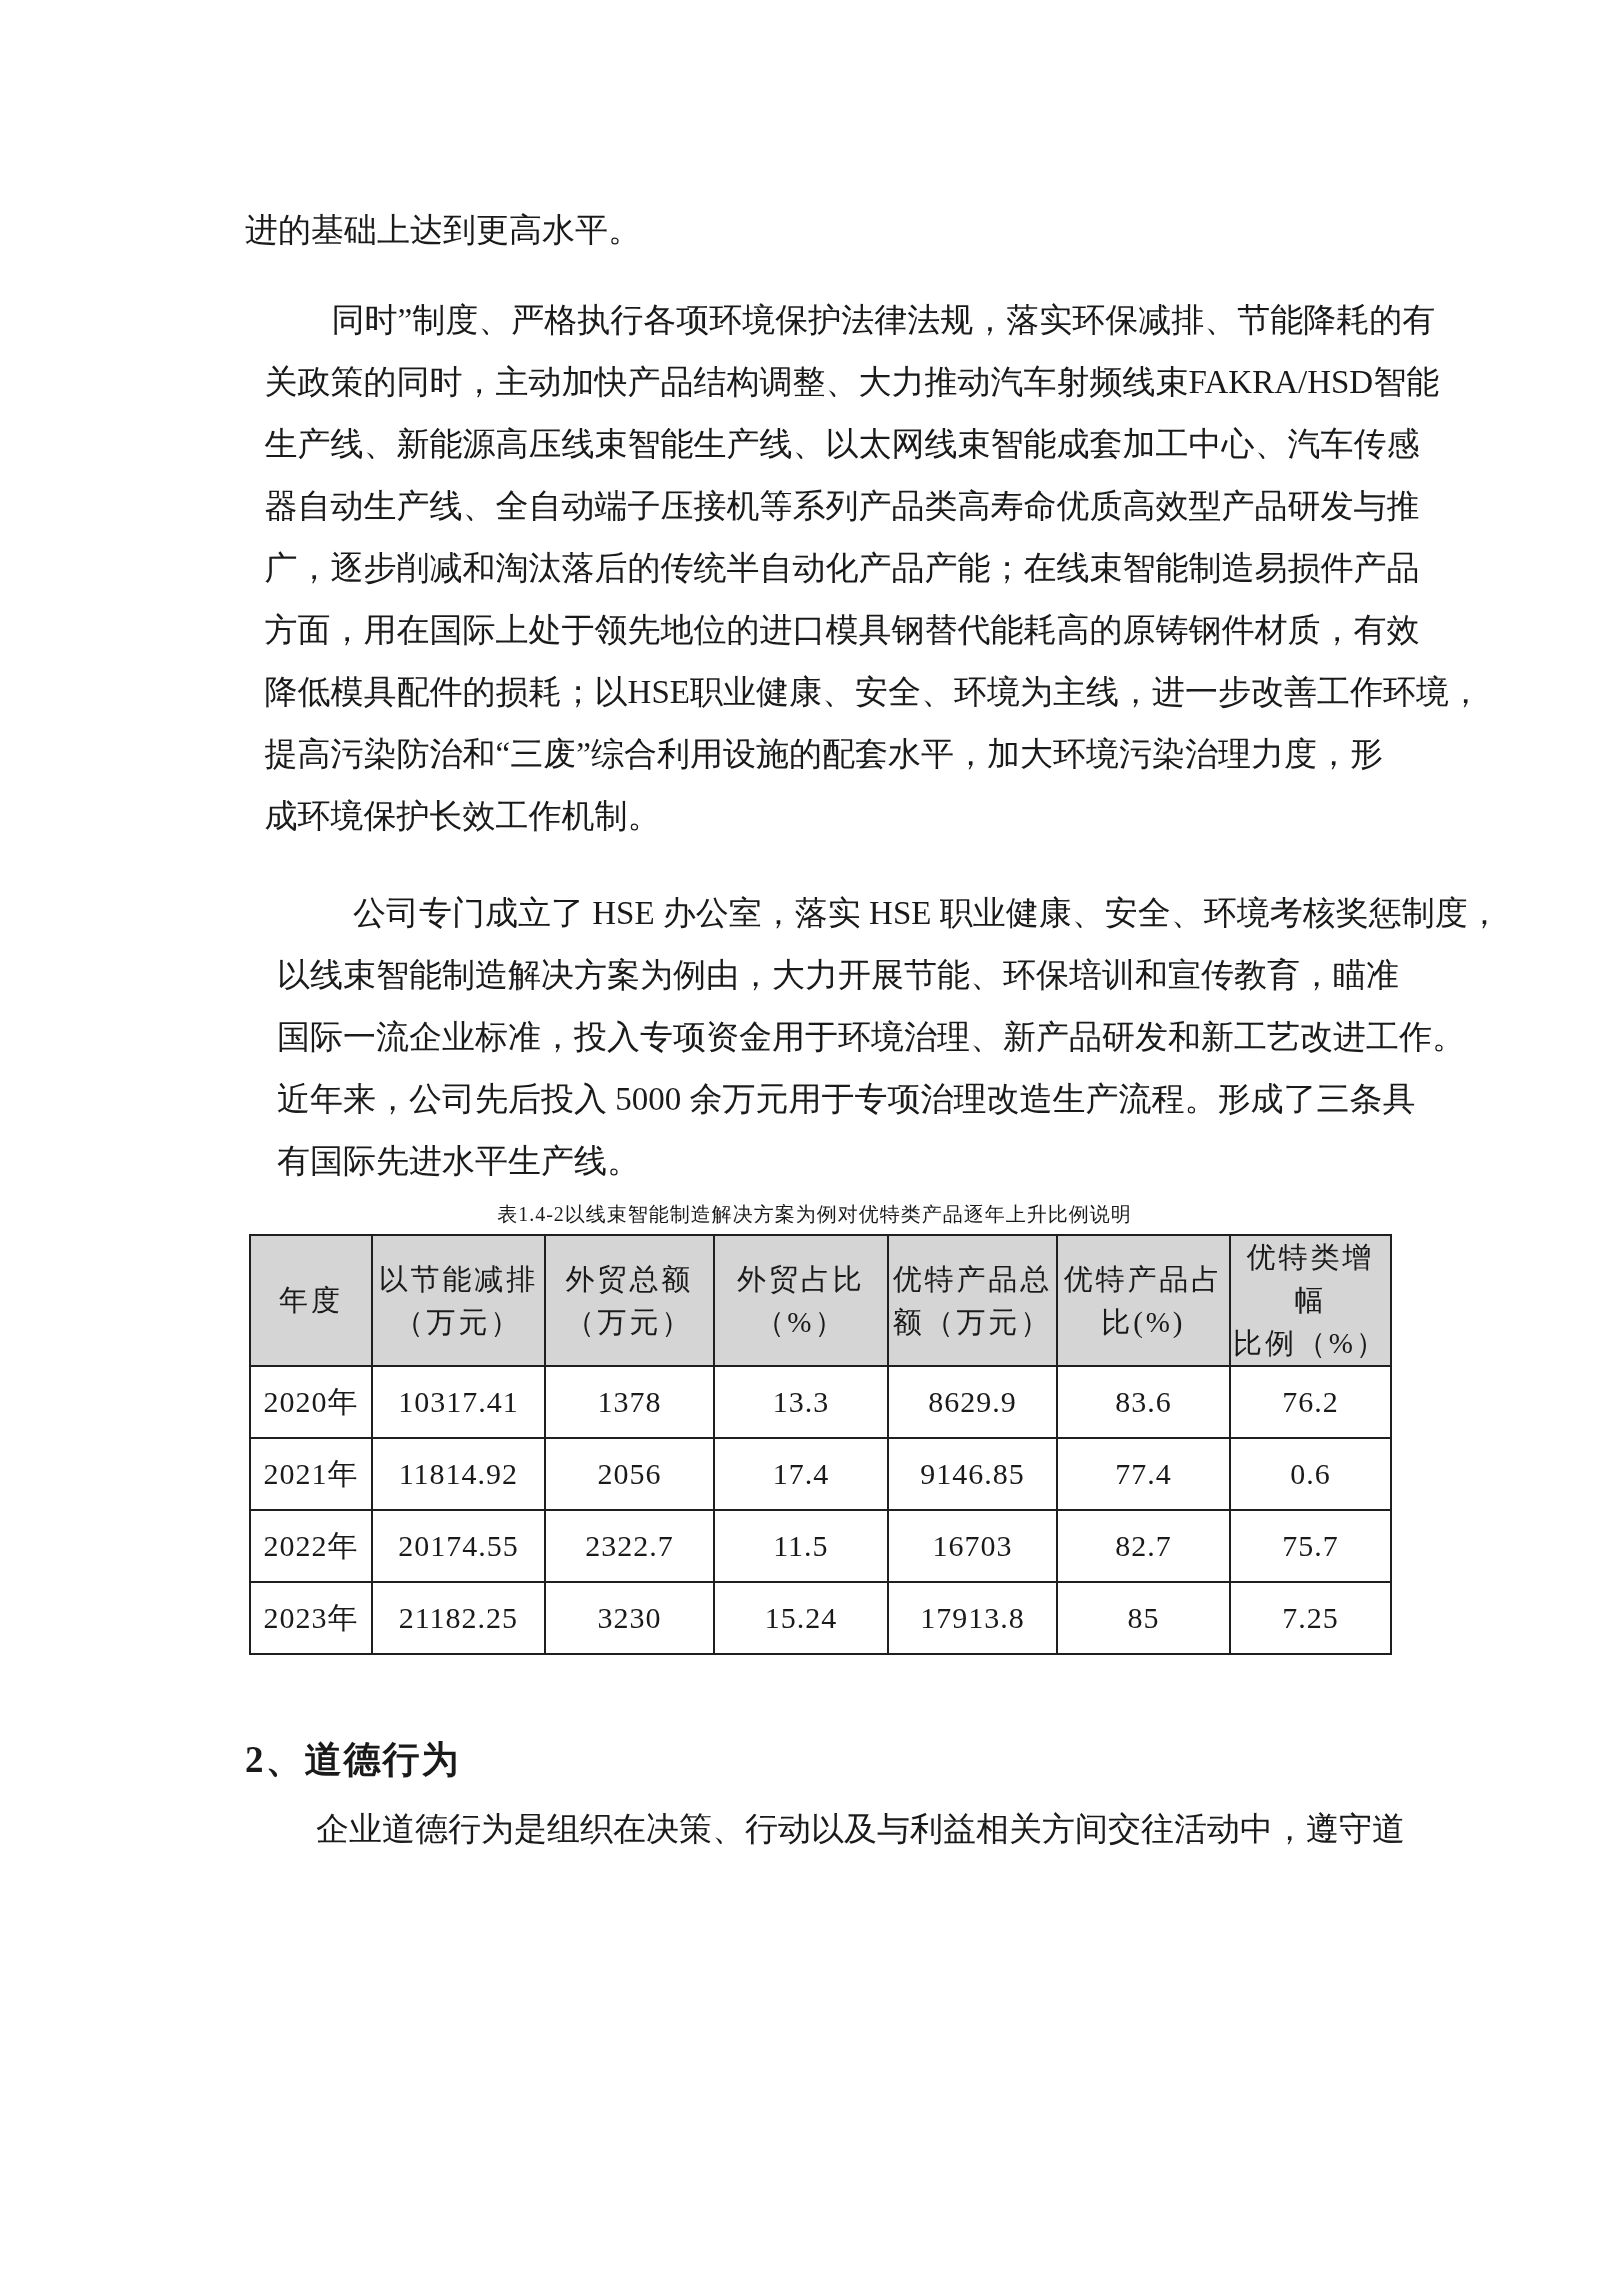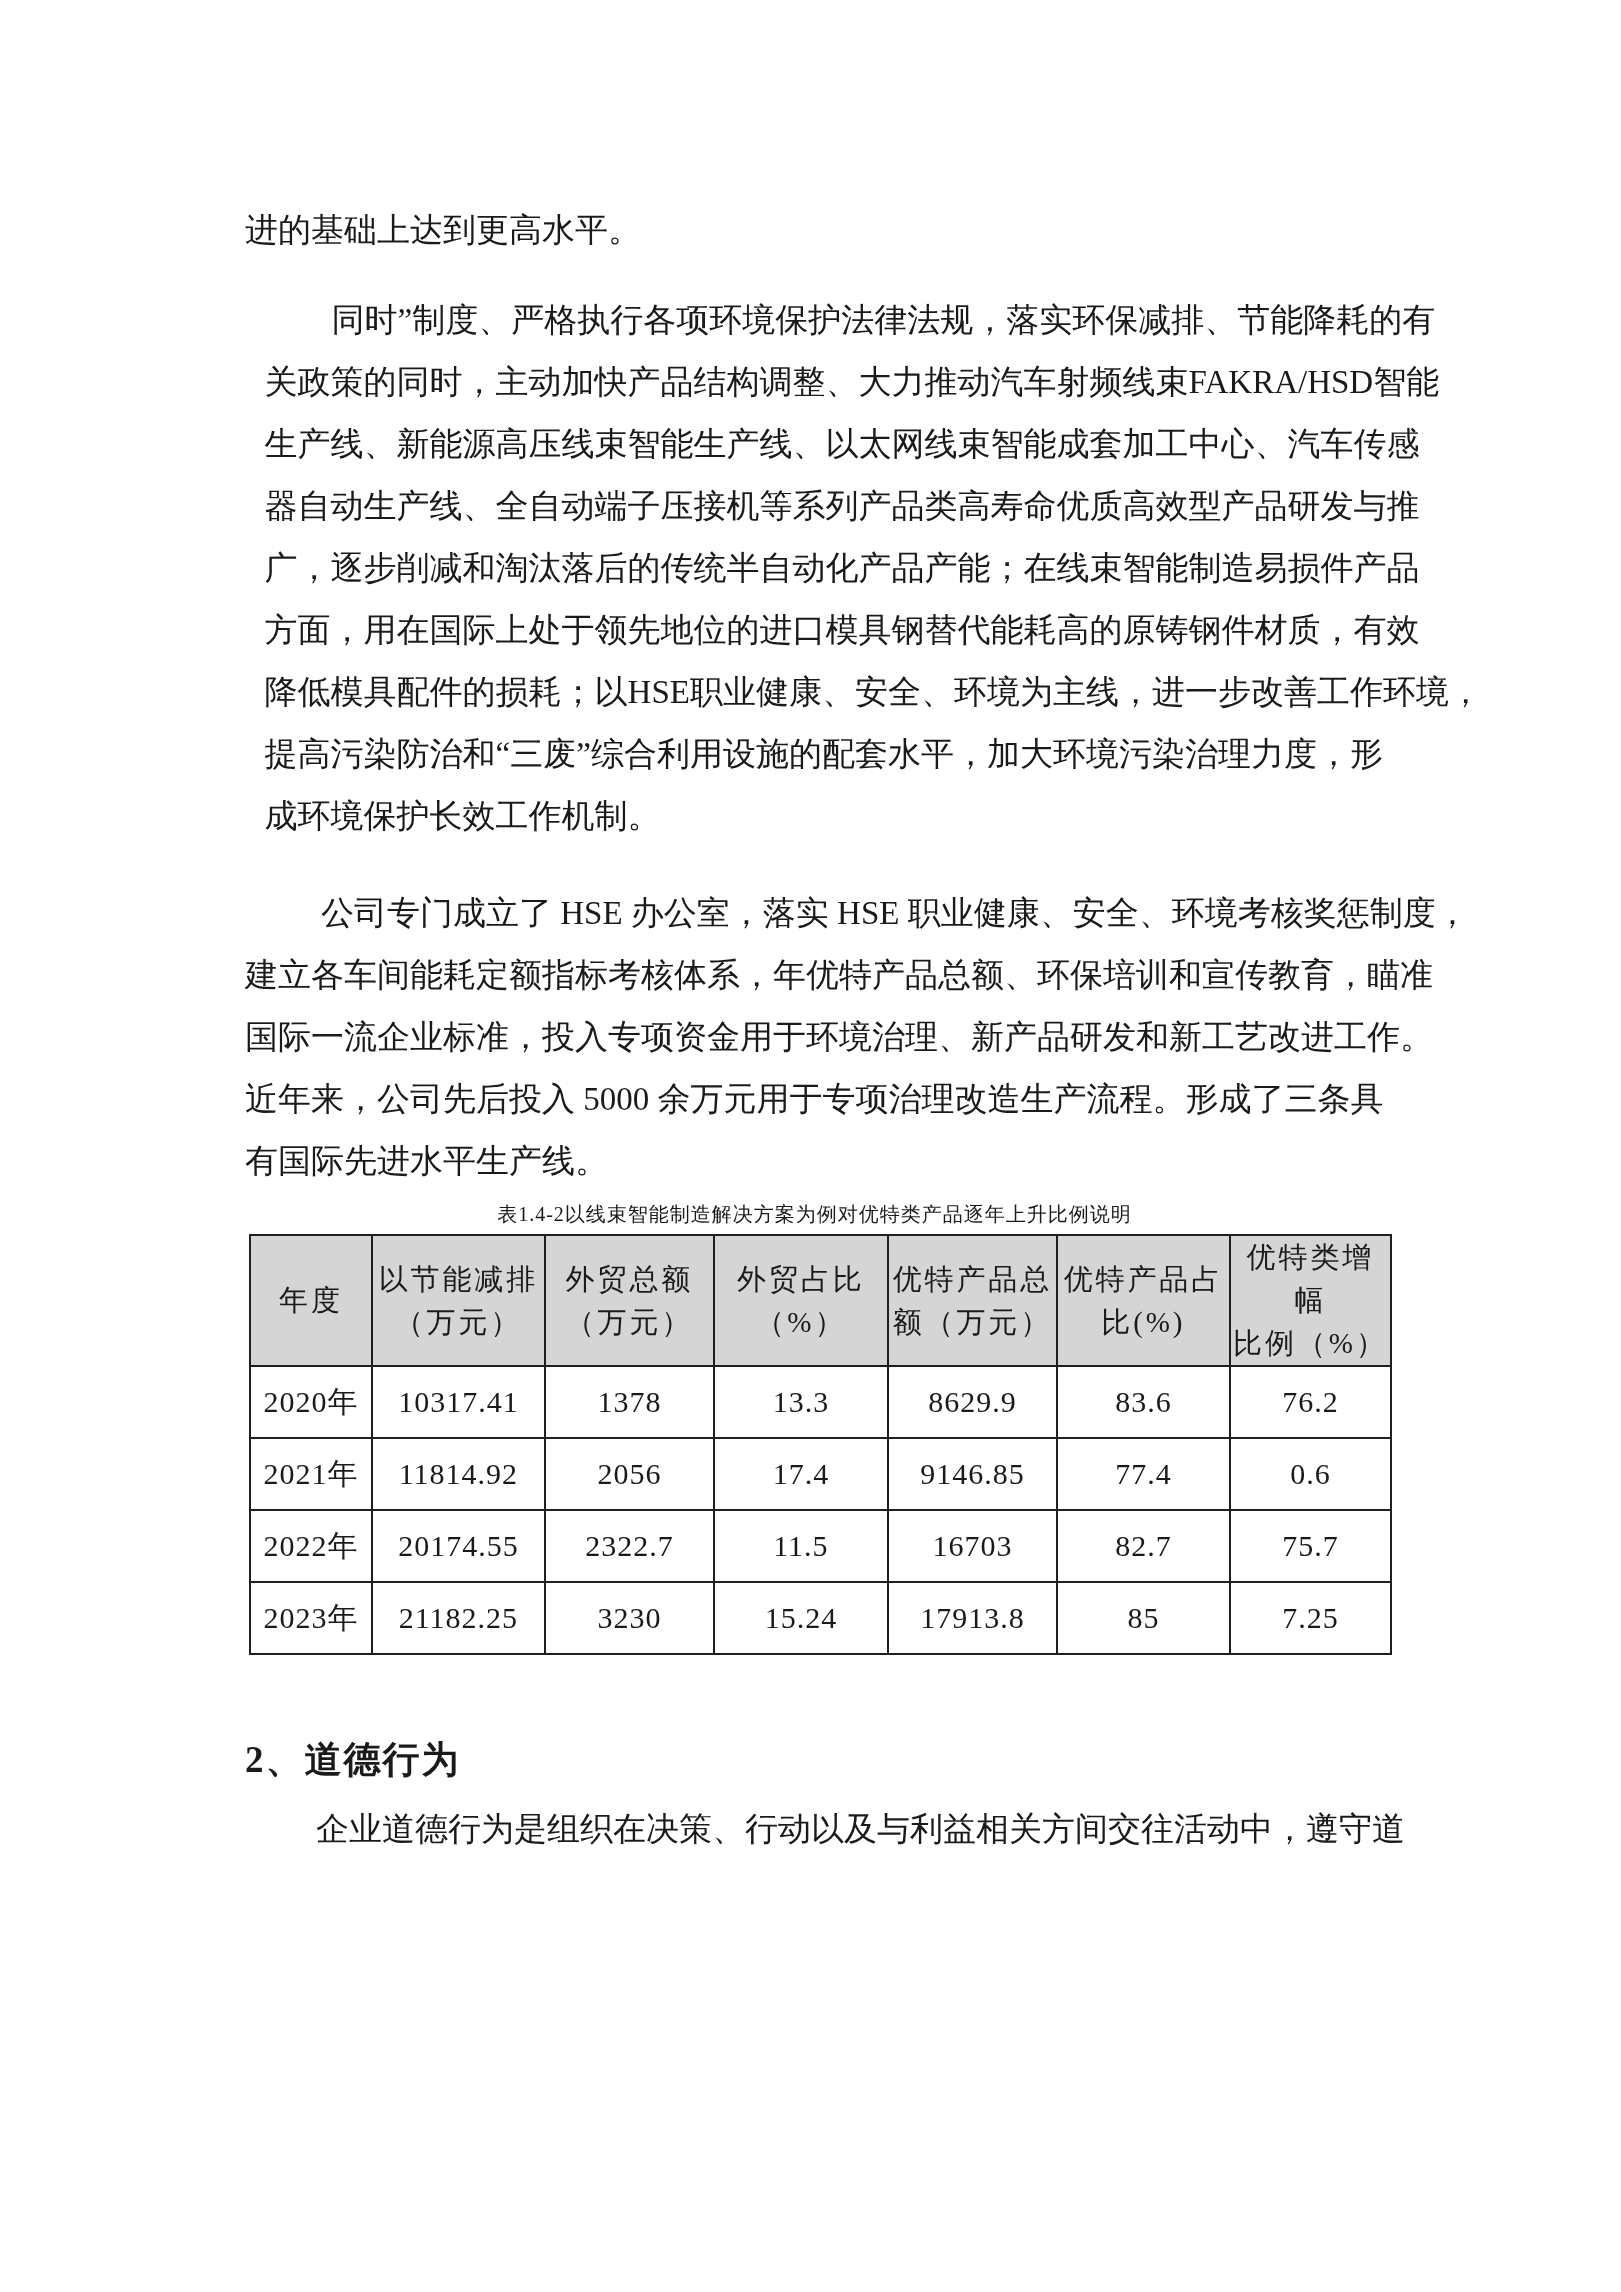--- a/index.html
+++ b/index.html
@@ -27,21 +27,21 @@
   }
   .line{
     height:62px;
     line-height:62px;
     font-size:33px;
     white-space:nowrap;
   }
   .intro .line{height:59px;line-height:53px;}
   .para1{margin-top:25.5px;padding-left:19.6px;width:1119px;}
   .para1 div.line:nth-of-type(1){text-indent:67px;}
-  .para2{margin-top:35px;}
+  .para2{margin-top:35px;margin-left:32px;}
   .para2 div.line:nth-of-type(1){text-indent:76px;}
   .para3{margin-top:0;}
   .para3 div.line:nth-of-type(1){text-indent:71px;}
   .table-caption{
     margin-top:3.9px;
     height:39px;
     line-height:39px;
     text-align:center;
     font-size:20px;
     letter-spacing:1px;
@@ -102,21 +102,21 @@
         <div class="line">广，逐步削减和淘汰落后的传统半自动化产品产能；在线束智能制造易损件产品</div>
         <div class="line">方面，用在国际上处于领先地位的进口模具钢替代能耗高的原铸钢件材质，有效</div>
         <div class="line">降低模具配件的损耗；以HSE职业健康、安全、环境为主线，进一步改善工作环境，</div>
         <div class="line">提高污染防治和“三废”综合利用设施的配套水平，加大环境污染治理力度，形</div>
         <div class="line">成环境保护长效工作机制。</div>
       </div>
 
     <div class="para2">
 
     <div class="line">公司专门成立了 HSE 办公室，落实 HSE 职业健康、安全、环境考核奖惩制度，</div>
-        <div class="line">建立各车间能耗定额指标考核体系，年优特产品总额、环保培训和宣传教育，瞄准</div>
+        <div class="line">以线束智能制造解决方案为例由，大力开展节能、环保培训和宣传教育，瞄准</div>
         <div class="line">国际一流企业标准，投入专项资金用于环境治理、新产品研发和新工艺改进工作。</div>
         <div class="line">近年来，公司先后投入 5000 余万元用于专项治理改造生产流程。形成了三条具</div>
         <div class="line">有国际先进水平生产线。</div>
       </div>
 
 
     <div class="table-caption">表1.4-2以线束智能制造解决方案为例对优特类产品逐年上升比例说明</div>
 
     <table class="report-table">
       <colgroup>

